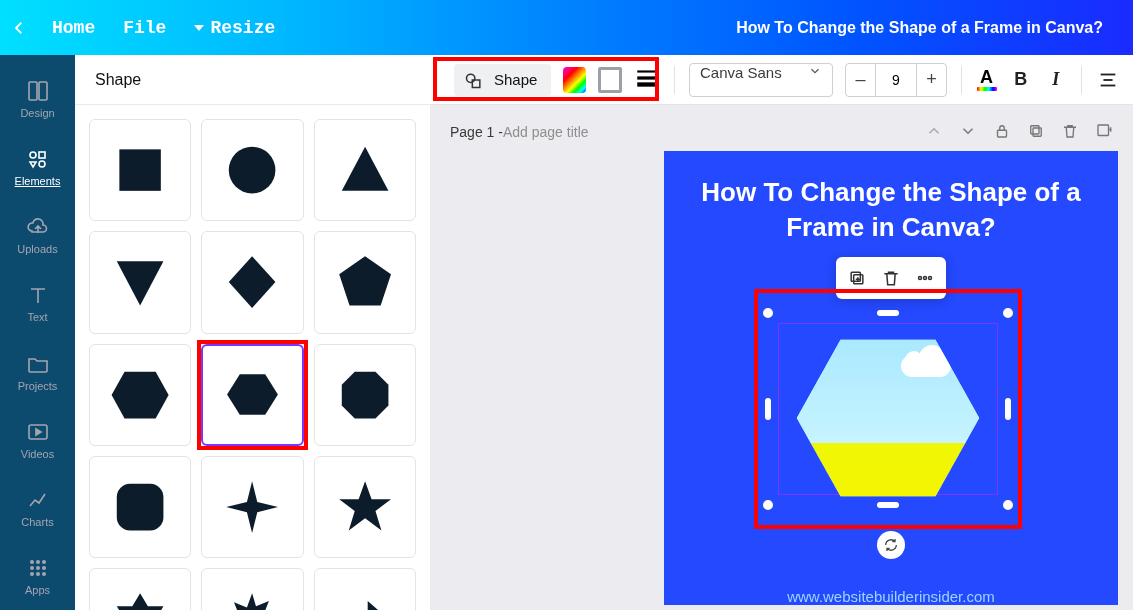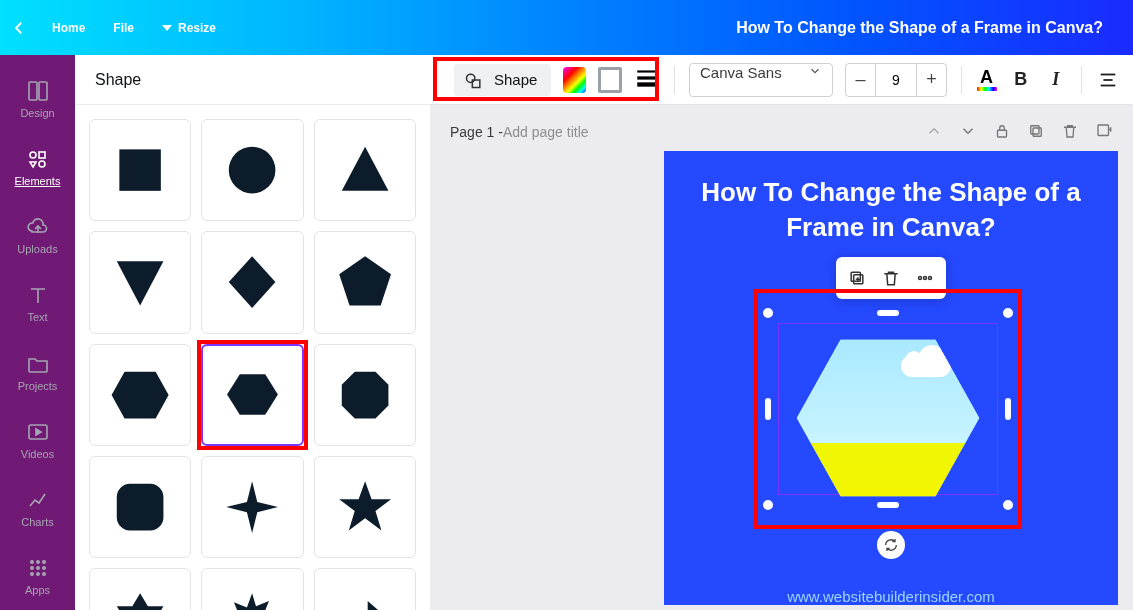--- a/index.html
+++ b/index.html
@@ -1,28 +1,28 @@
 <!DOCTYPE html>
 <html><head>
   <meta charset="utf-8">
   <style>
     * { margin:0; padding:0; box-sizing:border-box; }
     body { font-family: -apple-system, BlinkMacSystemFont, "Segoe UI", sans-serif; background:#ebebf0; overflow:hidden; width:1133px; height:610px; }
     
     
     .top-bar { height:55px; background: linear-gradient(90deg, #00e0ff 0%, #00b8ff 25%, #0083ff 50%, #0055ff 75%, #1a2bff 100%); display:flex; align-items:center; padding:0 10px; color:#fff; font-weight:600; }
     .tb-back { width:18px; height:18px; margin-right:10px; }
-    .tb-item { padding:6px 14px; display:flex; align-items:center; gap:6px; font-size:12px; }
+    .tb-item { padding:6px 14px; display:flex; align-items:center; gap:6px; font-size:18px;font-family:Liberation Mono, monospace; }
     .tb-arrow-down { width:0; height:0; border-left:5px solid transparent; border-right:5px solid transparent; border-top:6px solid #fff; display:inline-block; }
     .tb-icon { width:22px; height:22px; display:flex; align-items:center; justify-content:center; }
     .tb-icon svg { stroke:#fff; stroke-width:2; fill:none; }
     .tb-title { margin-left:auto; font-size:16px; font-weight:700; padding-right:20px; }
     
     
-    .left-rail { position:absolute; top:55px; left:0; width:75px; bottom:0; background:#701a75; color:#a5a5b0; display:flex; flex-direction:column; align-items:center; padding-top:10px; }
+    .left-rail { position:absolute; top:55px; left:0; width:75px; bottom:0; background:#0c4a6e; color:#a5a5b0; display:flex; flex-direction:column; align-items:center; padding-top:10px; }
     .rail-btn { width:75px; height:72px; display:flex; flex-direction:column; align-items:center; justify-content:center; gap:4px; font-size:11px; }
     .rail-btn.active { color:#fff;text-decoration:underline; }
     .rail-btn svg { width:24px; height:24px; }
     
     
     .shapes-panel { position:absolute; top:55px; left:75px; width:355px; bottom:0; background:#fff; display:flex; flex-direction:column; }
     .sp-header { height:50px; display:flex; align-items:center; padding:0 20px; font-size:16px; color:#0d1216; border-bottom:1px solid #eaeaea; }
     .sp-body { flex:1; overflow:auto; padding:14px 14px; }
     .sp-body::-webkit-scrollbar { width:10px; }
     .sp-body::-webkit-scrollbar-thumb { background:#c5c5c5; border-radius:5px; }

